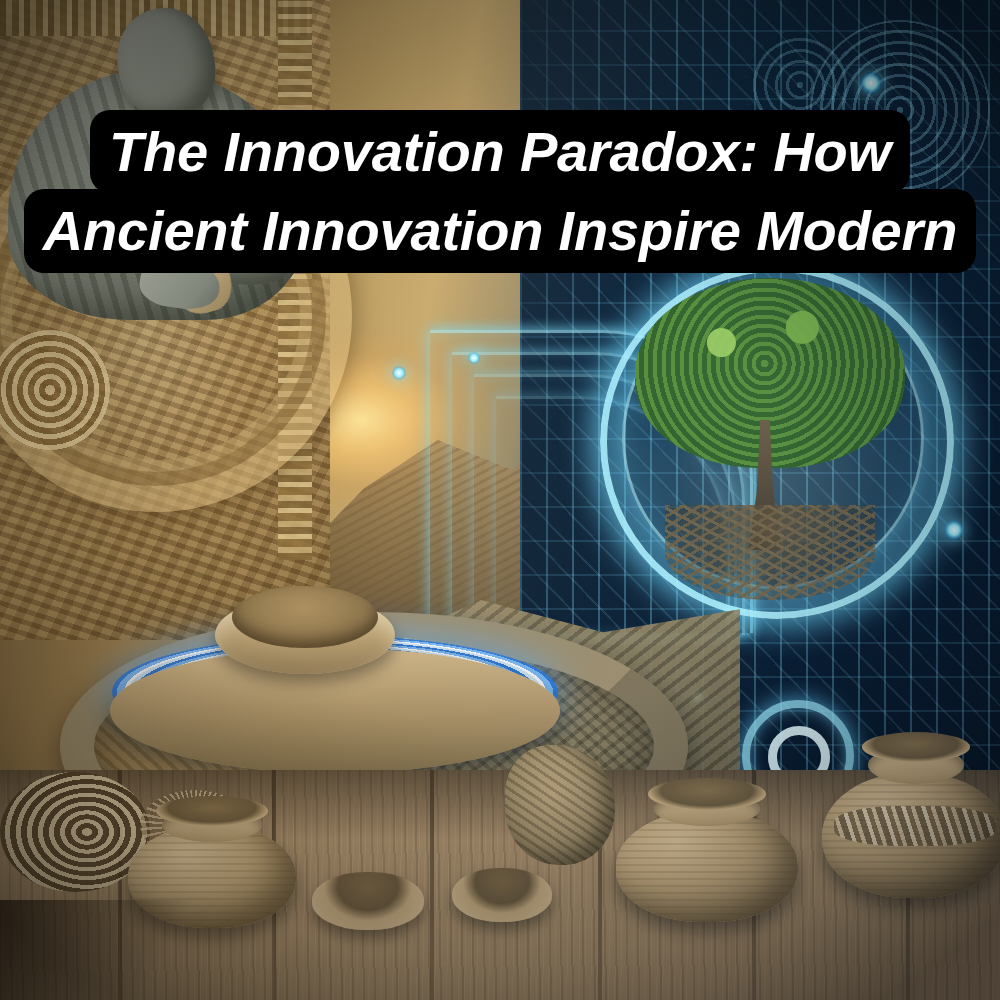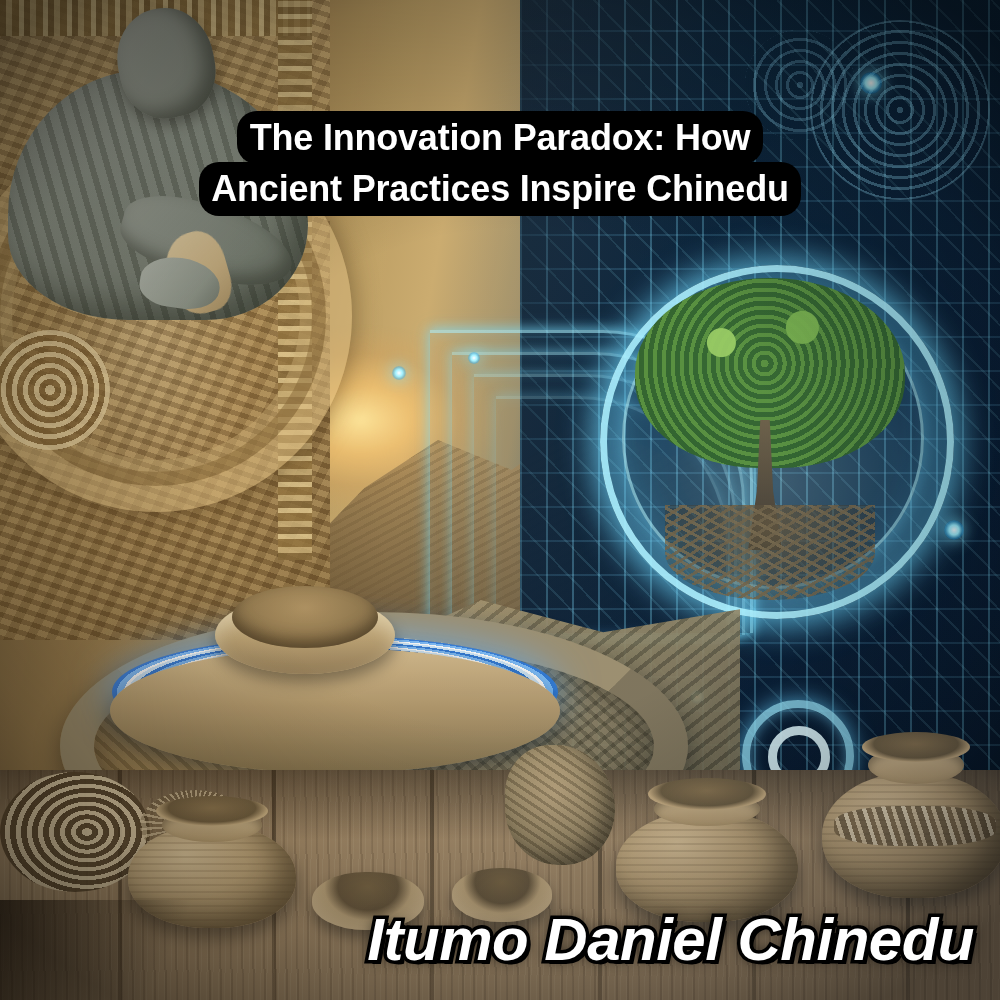--- a/index.html
+++ b/index.html
@@ -376,22 +376,23 @@
 
   
   .title-block{
     position:absolute;left:0;top:112px;width:1000px;
     text-align:center;
     line-height:1.42;
     z-index:40;
   }
   .title-block .ln{
     display:inline;
-    font-size:36px;
+    font-size:56px;
     font-weight:700;
+    font-style:italic;
     letter-spacing:-.2px;
     color:#ffffff;
     background:#000000;
     padding:.18em .34em;
     border-radius:20px;
     box-decoration-break:clone;
     -webkit-box-decoration-break:clone;
   }
 
   .author{
@@ -503,18 +504,17 @@
     <div class="neck" style="left:48px;top:18px;width:96px;height:38px"></div>
     <div class="rim" style="left:42px;top:4px;width:108px;height:30px"></div>
   </div>
 
   <div class="layer corner-dark"></div>
   <div class="layer grade"></div>
   <div class="layer vignette"></div>
 
   <div class="title-block">
     <span class="ln">The Innovation Paradox: How</span><br>
-    <span class="ln">Ancient Practices Inspire Chinedu</span><br>
+    <span class="ln">Ancient Innovation Inspire Modern</span><br>
   </div>
 
-  <div class="author">Itumo Daniel Chinedu</div>
 
 </div>
 
 </body></html>

